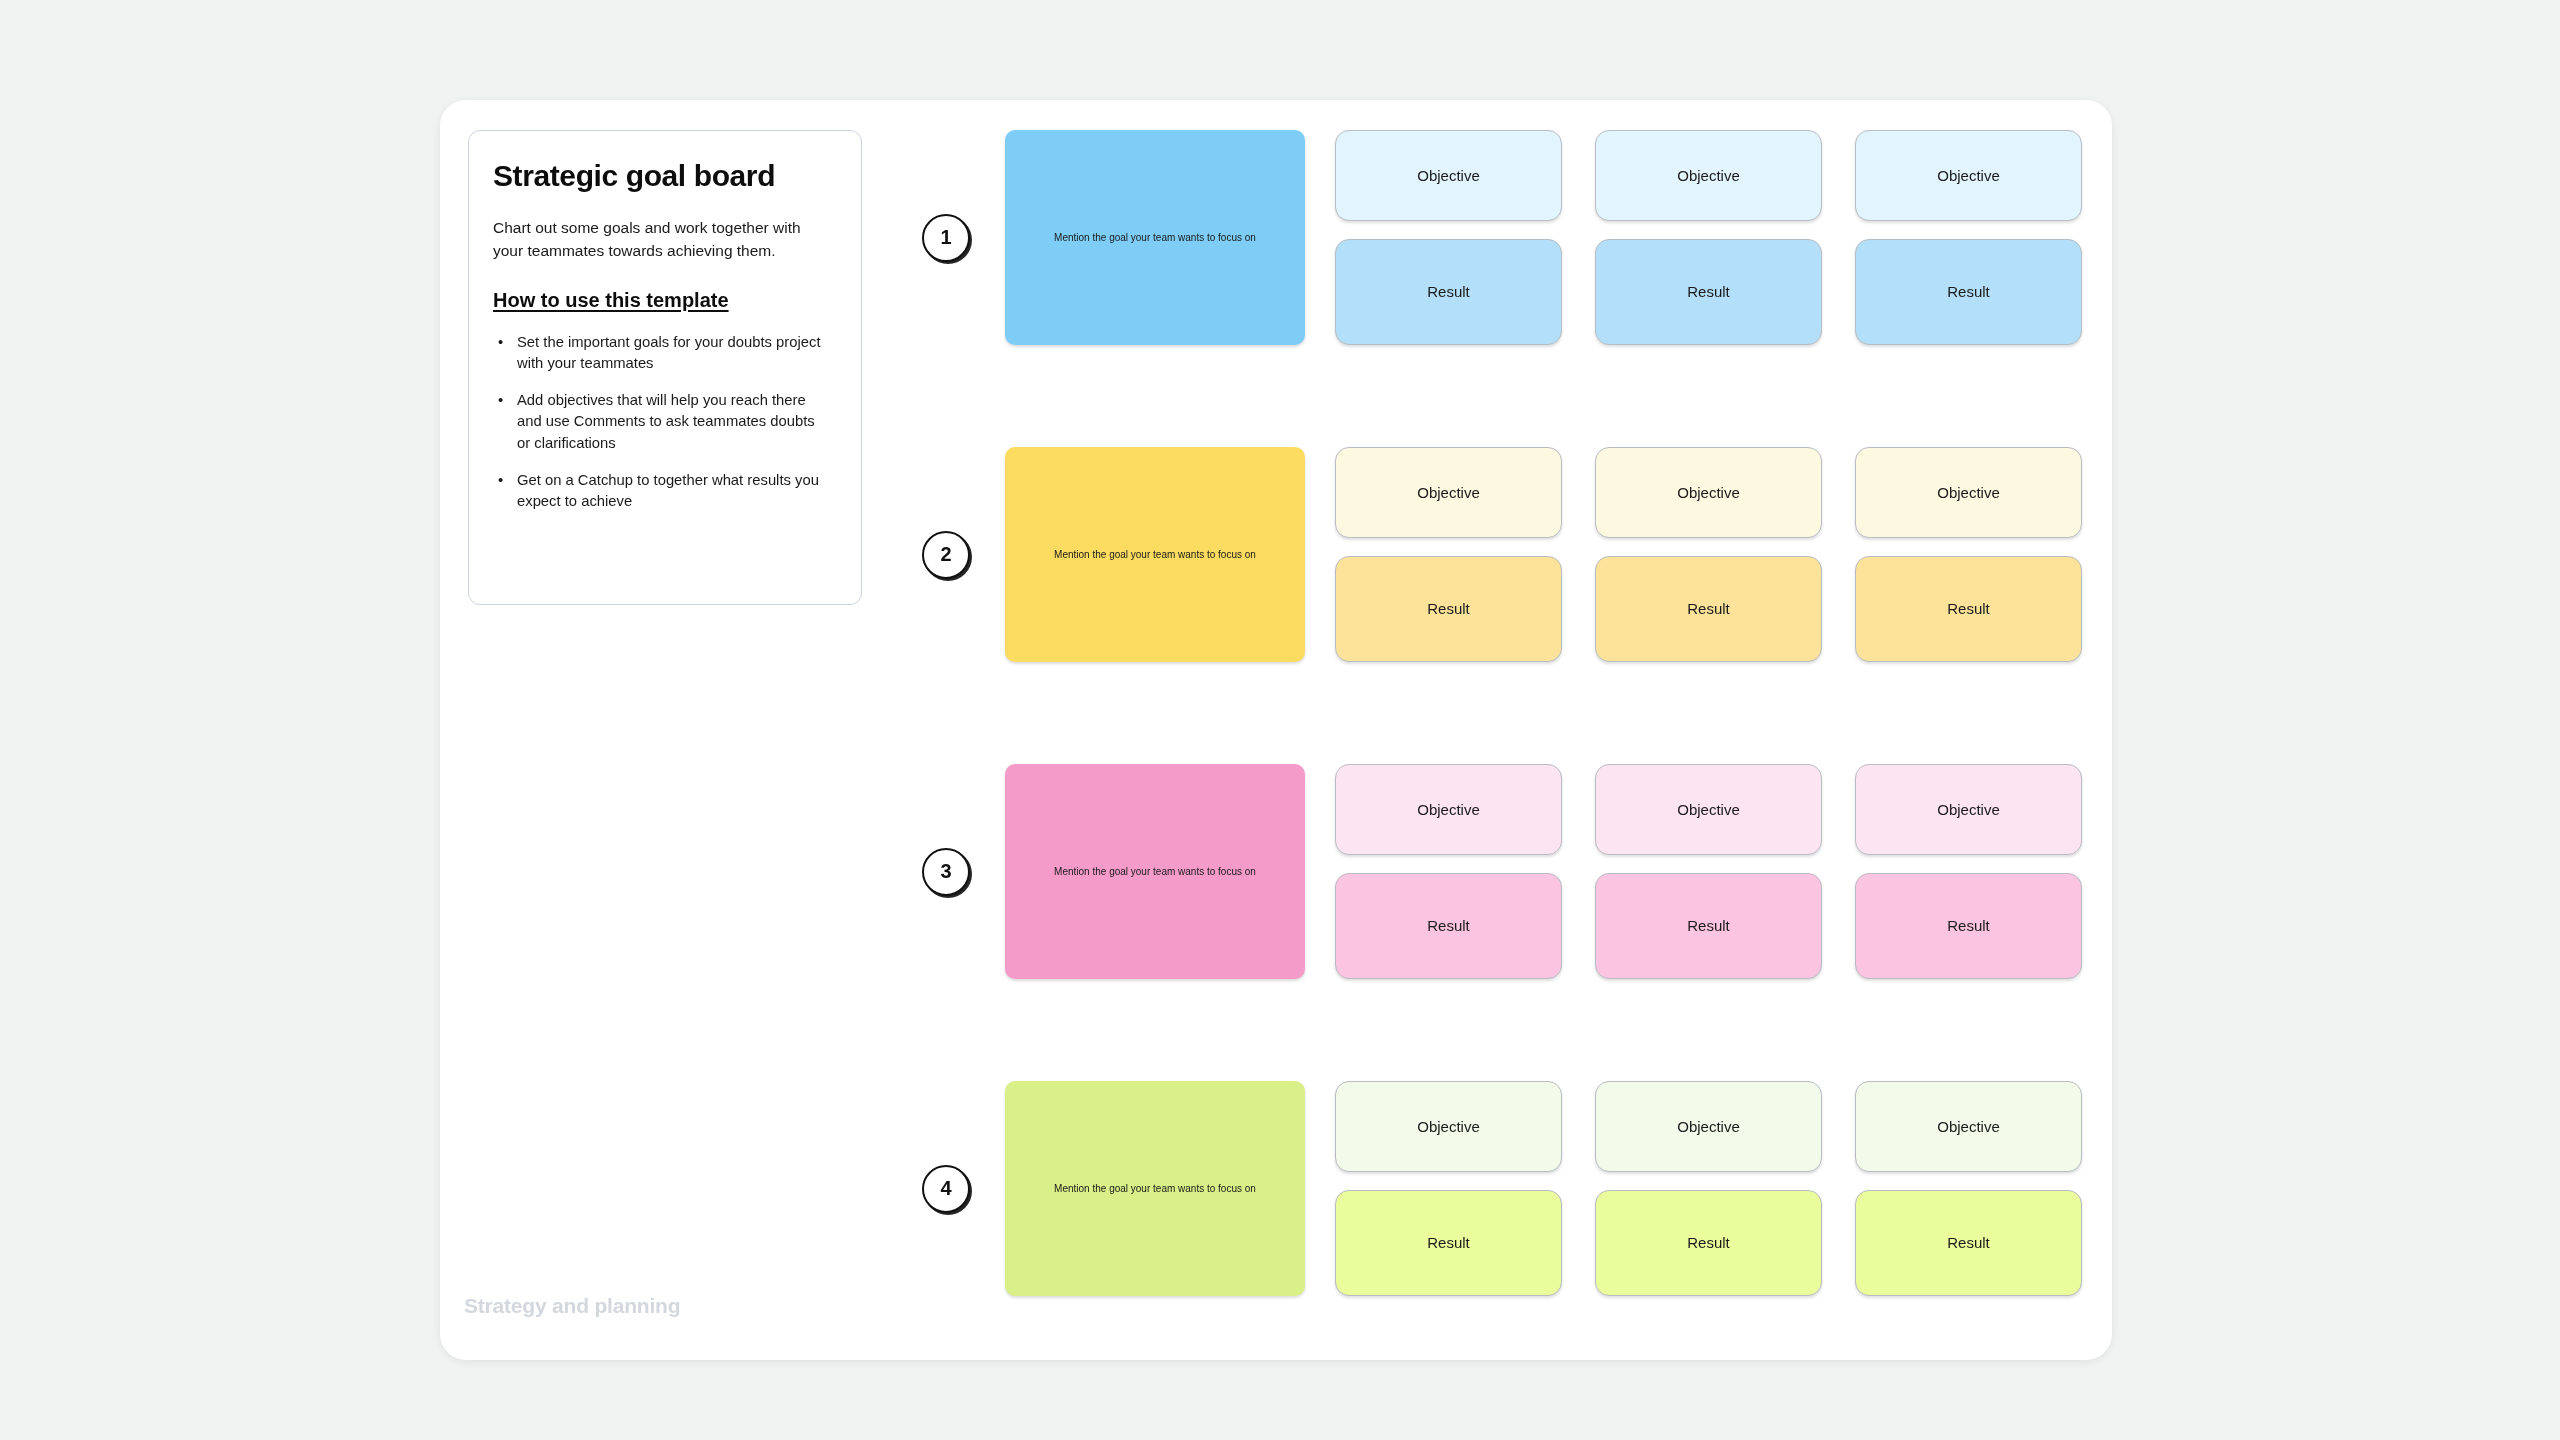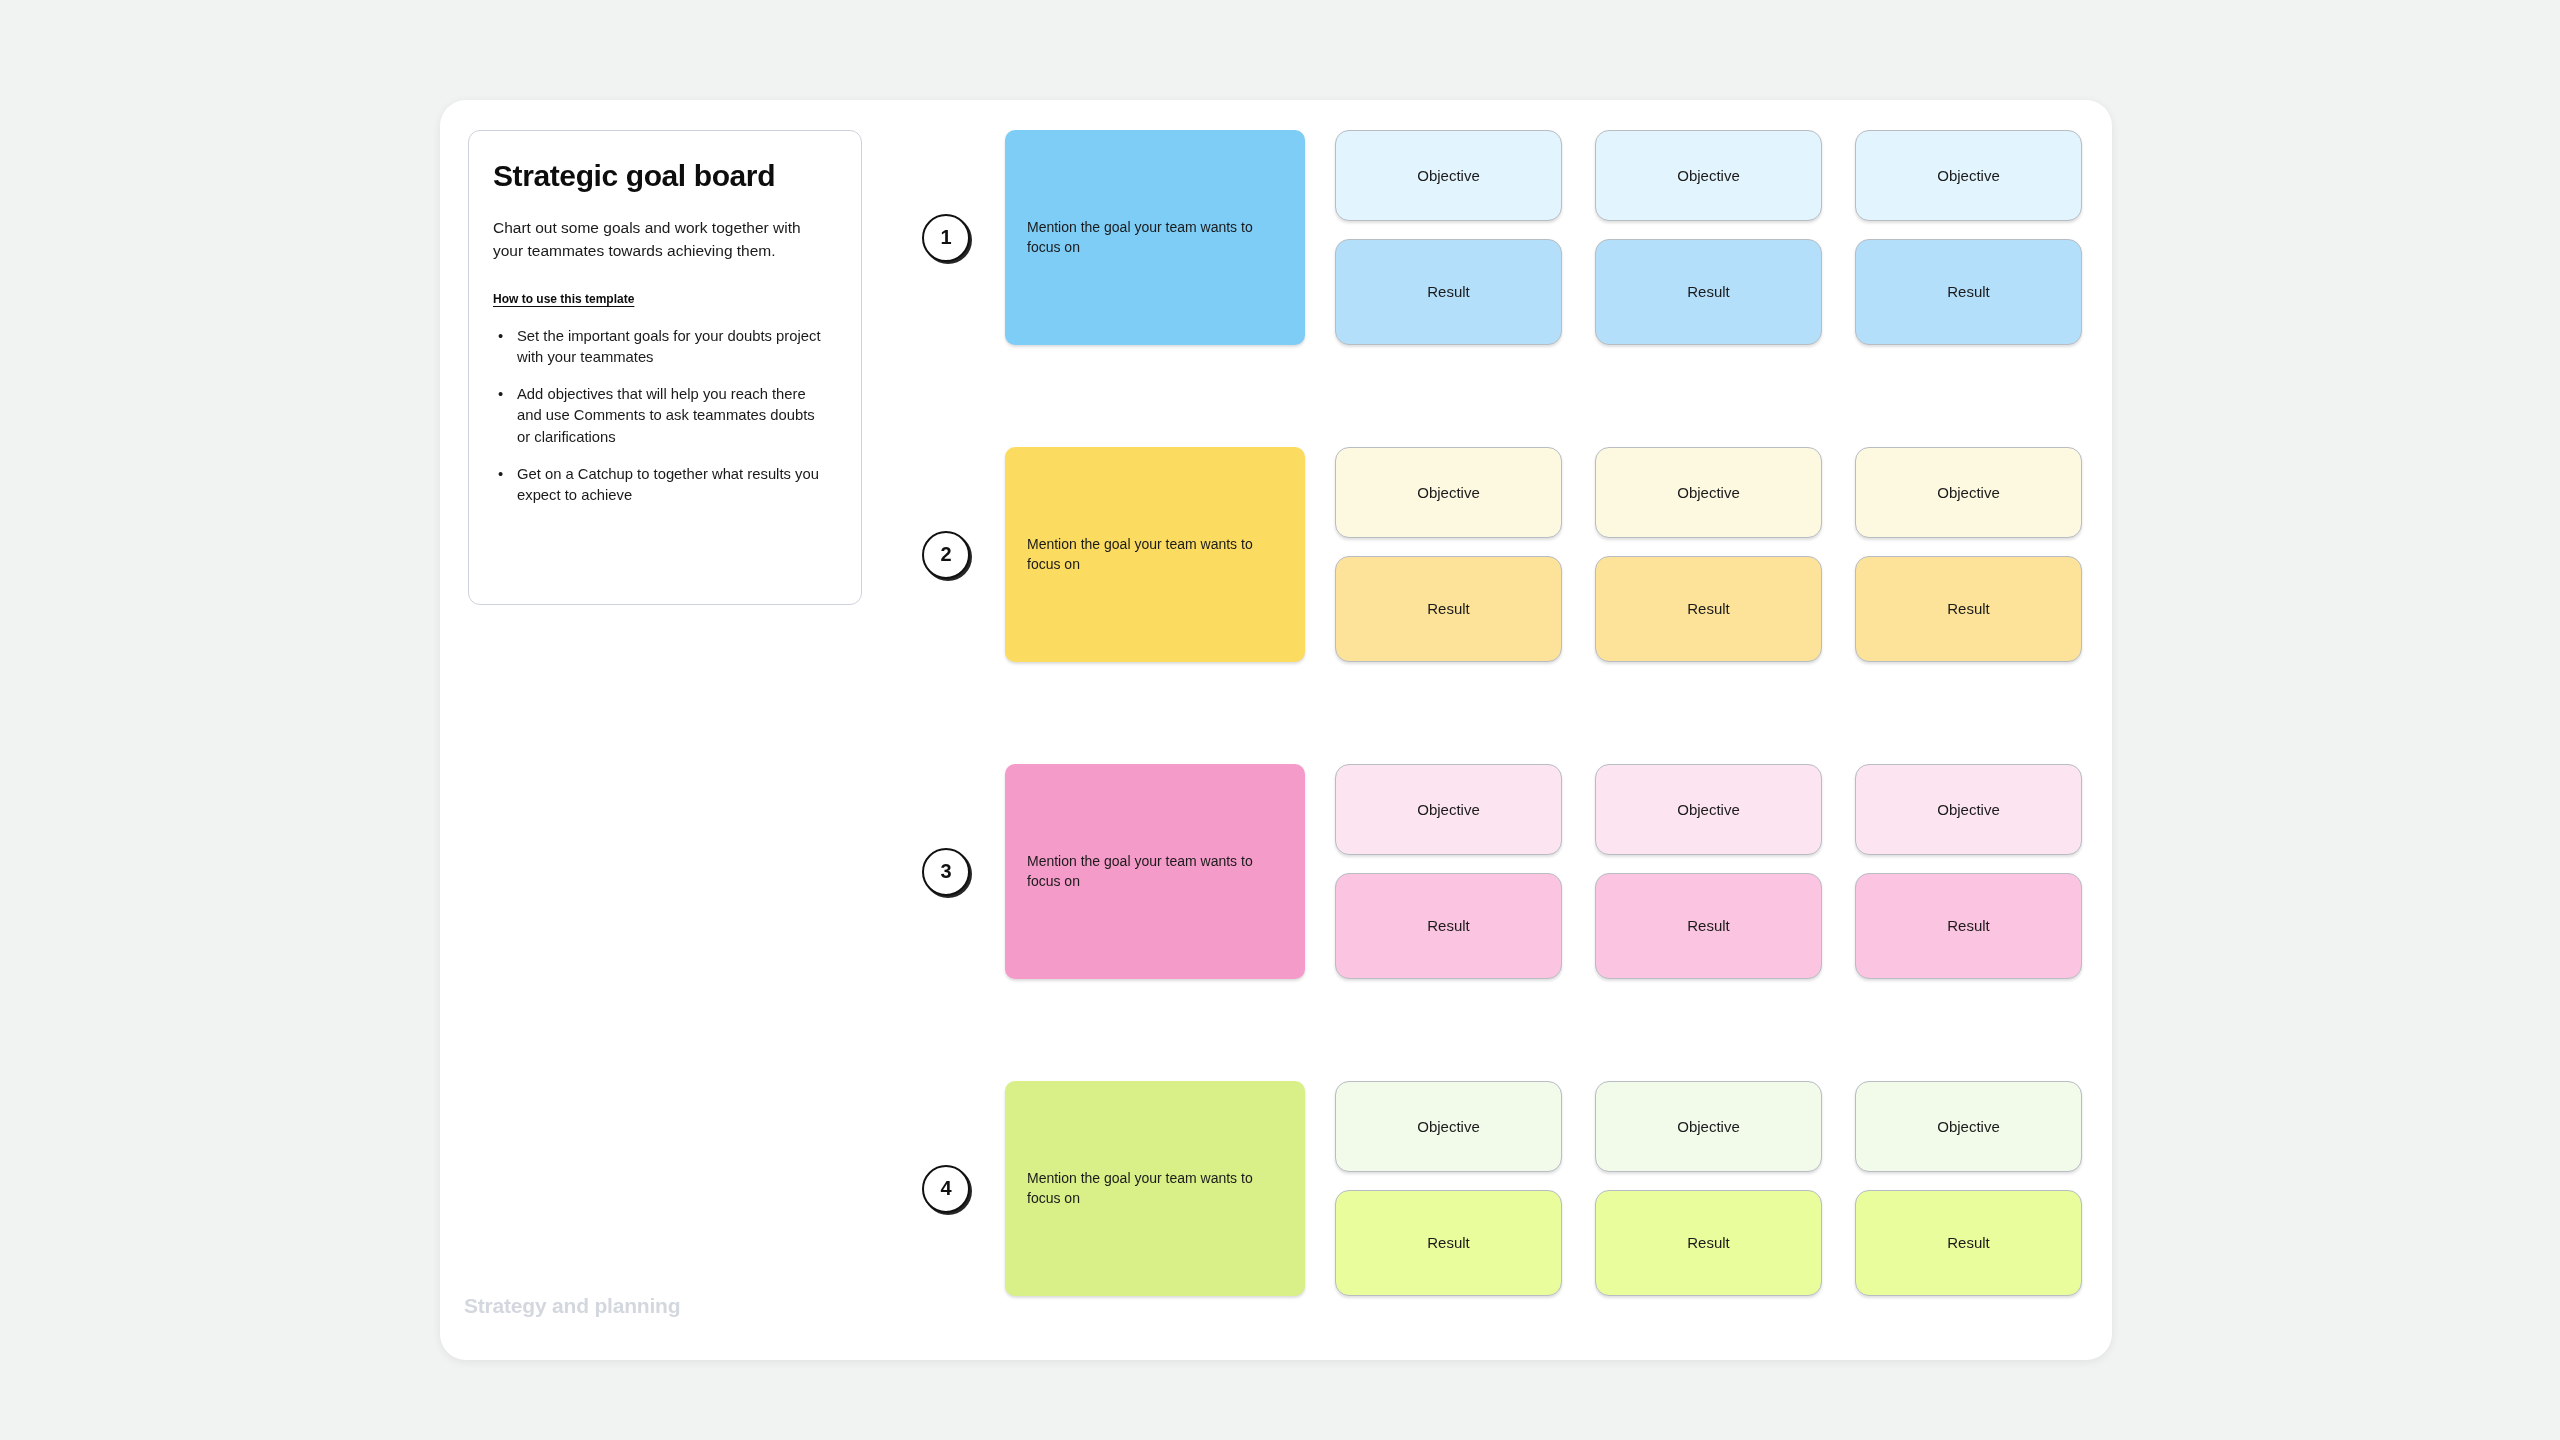--- a/index.html
+++ b/index.html
@@ -45,21 +45,21 @@
   }
 
   #info-desc {
     font-size: 15.5px;
     line-height: 1.47;
     color: #1a1a1a;
     margin-bottom: 26px;
   }
 
   #info-howto {
-    font-size: 12px;
+    font-size: 20px;
     font-weight: bold;
     color: #0d0d0d;
     text-decoration: underline;
     text-underline-offset: 3px;
     margin-bottom: 20px;
     display: inline-block;
   }
 
   .info-bullets { list-style: none; }
 
@@ -132,21 +132,21 @@
     left: 83px;
     top: 0;
     width: 300px;
     height: 215px;
     border-radius: 10px;
     display: flex;
     align-items: center;
     justify-content: center;
     text-align: left;
     padding: 0 22px;
-    font-size: 14px;
+    font-size: 10px;
     line-height: 1.38;
     color: #1a1a1a;
     box-shadow: 0 2px 3px rgba(0,0,0,0.14);
   }
 
   .or-columns {
     position: absolute;
     left: 413px;
     top: 0;
     right: 0;

